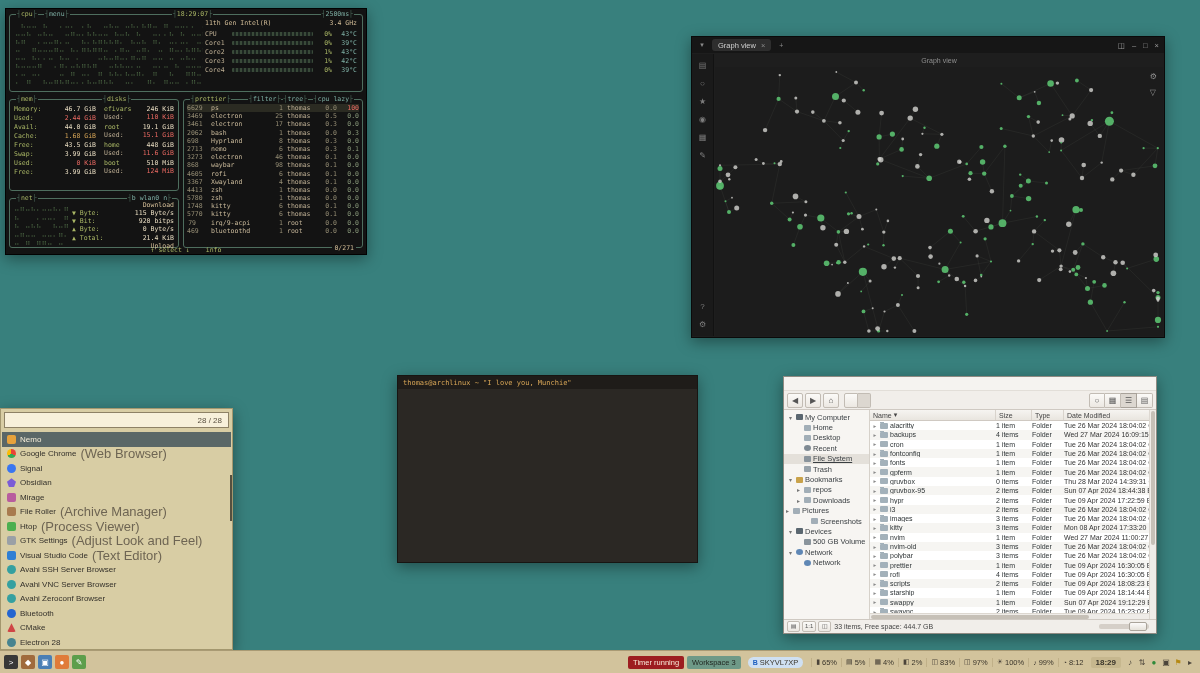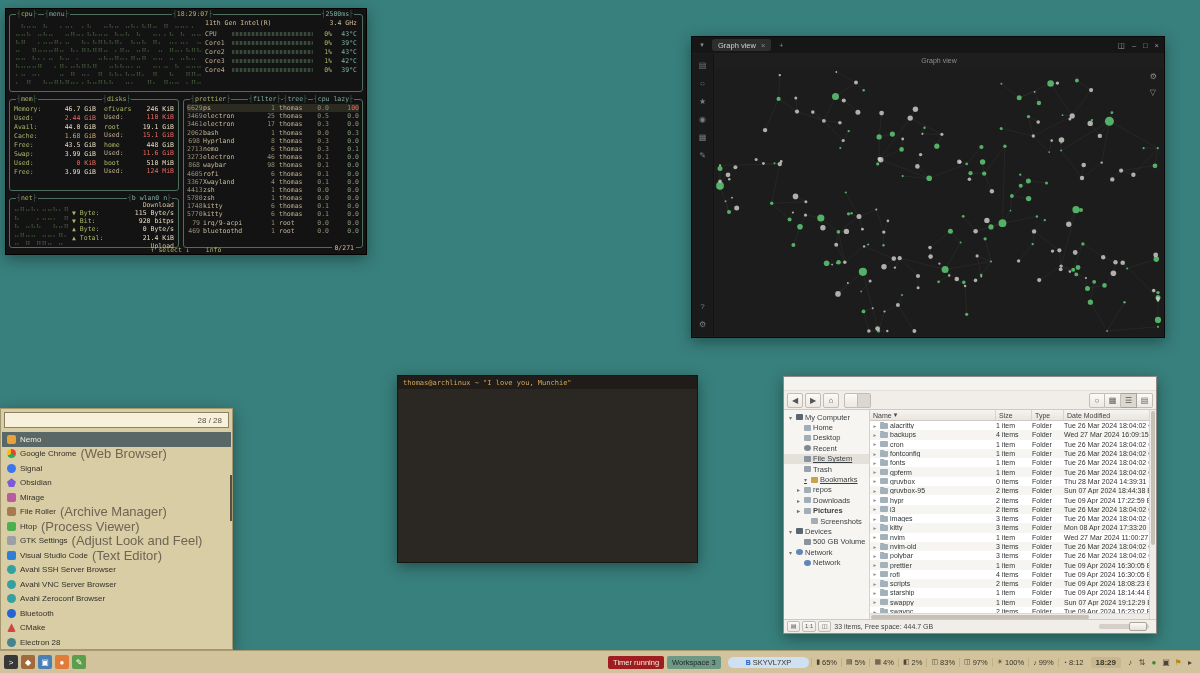--- a/index.html
+++ b/index.html
@@ -44,21 +44,21 @@
 .net-col{position:absolute;left:62px;top:2px;right:4px}
 .net-dir{text-align:right;color:#d4be98;height:8px}
 .net-row{display:flex;justify-content:space-between;height:8.2px}
 .net-row .lab{color:#a9b665}
 .net-row .v{color:#e7dbc0}
 #proc-box{left:177px;top:90px;width:180px;height:149px}
 .proc-cols{display:flex;padding:3px 3px 1px;color:#a9b665}
 #proc-rows{padding:0 3px;overflow:hidden;height:133px}
 .proc-row{display:flex;height:8.2px;color:#c9b99a}
 .proc-row.hot{background:#2b2b22}
-.pc0{width:16px;text-align:right;padding-right:3px;color:#958d74}
+.pc0{width:24px;text-align:right;padding-right:15px;color:#958d74}
 .pc1{width:50px;overflow:hidden;white-space:nowrap}
 .pc2{width:26px;text-align:right;padding-right:4px;color:#958d74}
 .pc3{width:30px;color:#bdae93;overflow:hidden}
 .pc4{width:20px;text-align:right;color:#958d74}
 .pc5{flex:1;text-align:right;color:#8a9a7b}
 .proc-row.hot .pc5{color:#ea6962}
 .btop-footer{position:absolute;left:0;right:0;bottom:0;height:8px;display:flex;justify-content:center;gap:16px;color:#a9b665}
 
 
 .obsidian{left:691px;top:36px;width:474px;height:302px;background:#1e1e1e;border:1px solid #0a0a0a;color:#9c9c9c}
@@ -165,21 +165,21 @@
   display:flex;align-items:center;padding:0 4px;gap:3px;font-size:8px;color:#3a352b;z-index:5}
 .tb-launch{width:14px;height:14px;border-radius:2px;display:flex;align-items:center;justify-content:center;font-size:8px;color:#fff}
 .ti-terminal{background:#383838}.ti-package{background:#a06b3c}.ti-files{background:#4a7fb5}.ti-browser{background:#e07b39}.ti-editor{background:#5d9e4c}
 .tb-spacer{flex:1}
 .tb-timer{background:#9d1d20;color:#f8e9d8;padding:2px 5px;border-radius:2px;font-size:7.5px;white-space:nowrap}
 .tb-workspace{background:#6e9987;color:#1f241f;padding:2px 5px;border-radius:2px;font-size:7.5px;white-space:nowrap}
 #tray-items{display:flex;align-items:center;margin-left:4px}
 .tray-cell{display:flex;align-items:center;gap:2px;padding:0 4px;border-left:1px solid #c0b088;font-size:7.5px;white-space:nowrap}
 .tray-cell:first-child{border-left:0}
 .tray-ic{font-size:7px;color:#4b443a}
-.tray-cell.bt{background:#cfe0f2;border-radius:7px;padding:1px 18px;margin-right:2px}
+.tray-cell.bt{background:#cfe0f2;border-radius:7px;padding:1px 5px;margin-right:8px}
 .tray-cell.bt .tray-ic{color:#1d5fbf;font-weight:bold}
 .tb-clock{padding:1px 5px;font-weight:bold;background:#c6b78e;border-radius:2px;white-space:nowrap}
 .tb-right-ic{width:12px;text-align:center;font-size:8px;color:#4b443a}
 .tb-right-ic.green{color:#2f8a3a}
 .tb-right-ic.yellow{color:#b58914}
 </style>
 </head>
 <body>
 
 <div id="desktop">
@@ -1118,36 +1118,36 @@
           <div class="fm-side-item selected" style="padding-left: 11px;">
     <span class="side-exp"></span>
     <span class="si si-drive"></span>
     <span class="side-label">File System</span>
   </div>
           <div class="fm-side-item" style="padding-left: 11px;">
     <span class="side-exp"></span>
     <span class="si si-trash"></span>
     <span class="side-label">Trash</span>
   </div>
-          <div class="fm-side-item" style="padding-left: 18px; text-decoration: underline;">
+          <div class="fm-side-item" style="padding-left: 3px;">
     <span class="side-exp">▾</span>
     <span class="si si-bookmarks"></span>
     <span class="side-label">Bookmarks</span>
   </div>
           <div class="fm-side-item" style="padding-left: 11px;">
     <span class="side-exp">▸</span>
     <span class="si si-folder"></span>
     <span class="side-label">repos</span>
   </div>
           <div class="fm-side-item" style="padding-left: 11px;">
     <span class="side-exp">▸</span>
     <span class="si si-folder"></span>
     <span class="side-label">Downloads</span>
   </div>
-          <div class="fm-side-item" style="padding-left: 11px; font-weight: bold;">
+          <div class="fm-side-item" style="">
     <span class="side-exp">▸</span>
     <span class="si si-folder"></span>
     <span class="side-label">Pictures</span>
   </div>
           <div class="fm-side-item" style="padding-left: 11px; justify-content: center;">
     <span class="side-exp"></span>
     <span class="si si-folder"></span>
     <span class="side-label">Screenshots</span>
   </div>
           <div class="fm-side-item" style="padding-left: 3px;">

